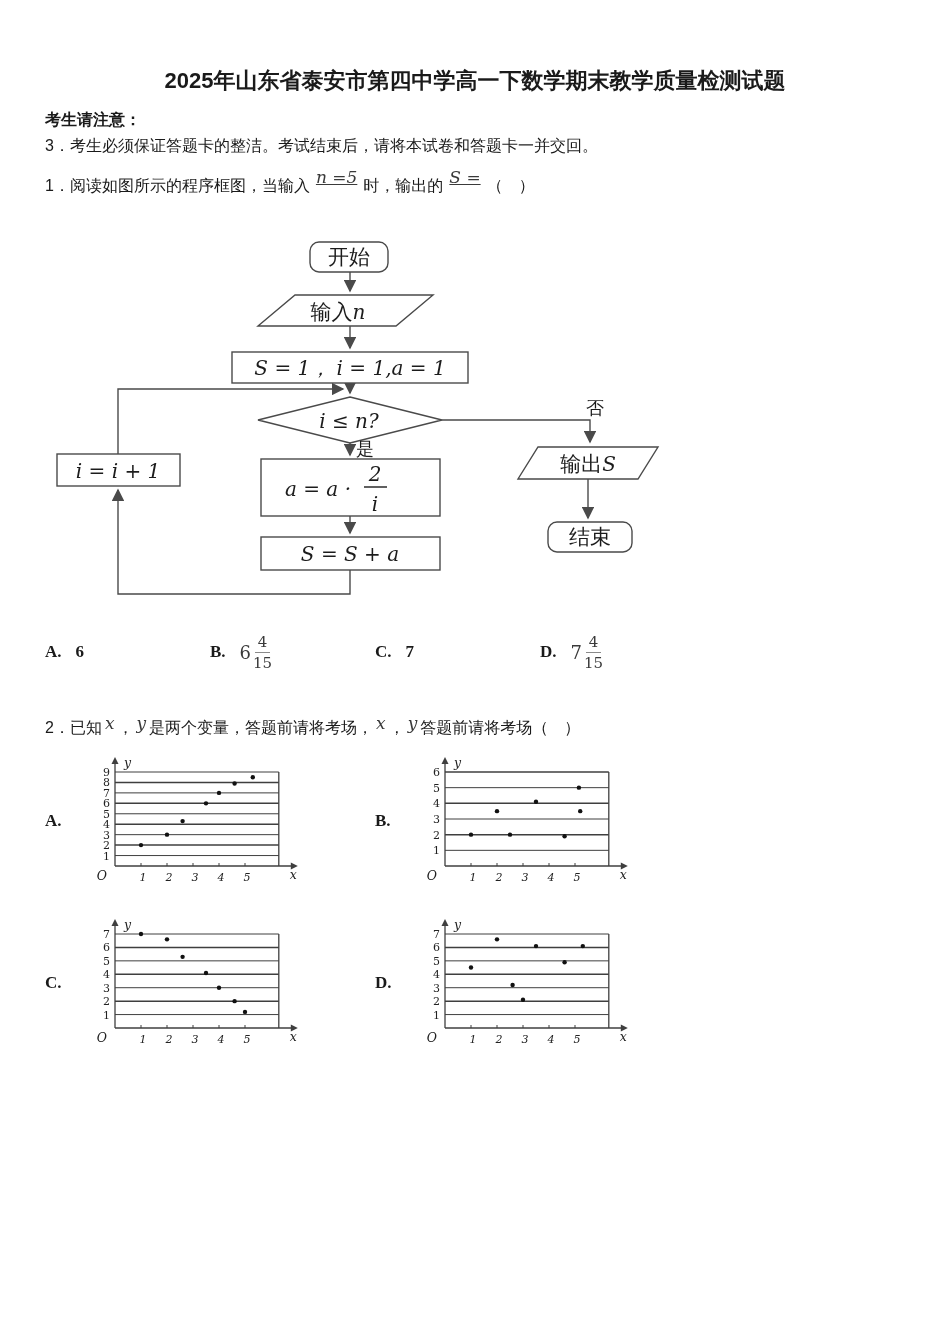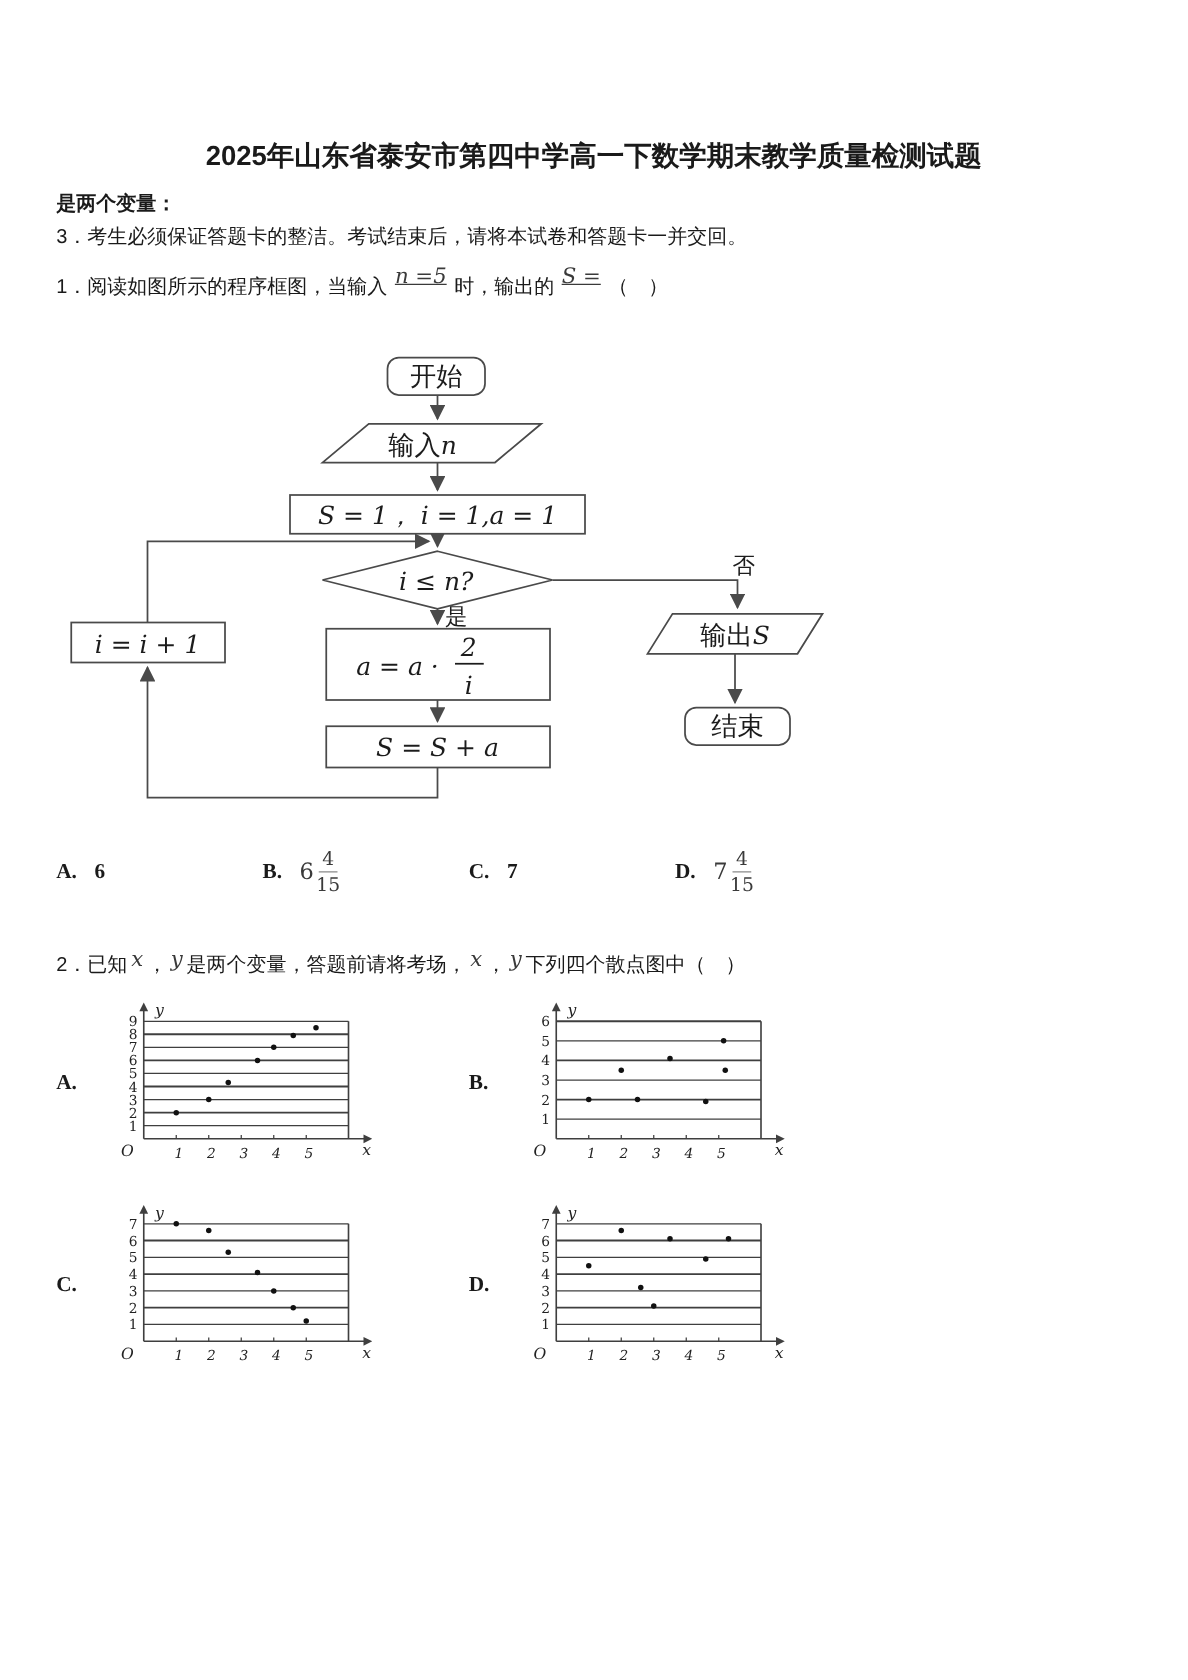--- a/index.html
+++ b/index.html
@@ -1,18 +1,18 @@
 <!DOCTYPE html>
 <html><head>
 <meta charset="utf-8">
 <style>
   html,body{margin:0;padding:0;background:#ffffff;}
   body{width:950px;height:1344px;overflow:hidden;color:#1a1a1a;
        font-family:"Liberation Sans",sans-serif;}
-  .page{box-sizing:border-box;width:950px;padding:112px 45px 0 45px;}
+  .page{box-sizing:border-box;width:950px;padding:68px 45px 0 45px;}
 
   .title{font-size:22px;font-weight:700;text-align:center;margin:0 0 13px 0;line-height:26px;}
 
   .notice p{margin:0;font-size:16px;line-height:26px;}
   .notice .bold{font-weight:700;}
 
   .section-heading{margin:34px 0 0 0;font-size:16px;font-weight:700;line-height:26px;}
 
   .q-line{margin:9px 0 0 0;font-size:16px;line-height:34px;height:38px;}
   .fml{font-family:"DejaVu Serif",serif;font-style:italic;color:#3a3a3a;
@@ -52,21 +52,21 @@
   .scatter .axislbl{font-family:"DejaVu Serif",serif;font-style:italic;font-size:12.5px;}
 </style>
 </head>
 <body>
 
 <div class="page">
 
   <h1 class="title">2025年山东省泰安市第四中学高一下数学期末教学质量检测试题</h1>
 
   <div class="notice">
-    <p class="bold">是两个变量：</p>
+    <p class="bold">考生请注意：</p>
     <p>3．考生必须保证答题卡的整洁。考试结束后，请将本试卷和答题卡一并交回。</p>
   </div>
 
 
   <p class="q-line"><span>1．阅读如图所示的程序框图，当输入</span><span class="fml">n =5</span><span>时，输出的</span><span class="fml">S =</span><span>（　）</span></p>
 
   <div class="flowchart-wrap">
     <svg class="flowchart-svg" width="660" height="375" viewBox="0 0 660 375">
       <defs>
         <marker id="ah" markerWidth="10" markerHeight="9" refX="8" refY="4.5" orient="auto">
@@ -143,21 +143,21 @@
       <span class="mixed">
         <span class="whole">7</span>
         <span class="frac">
           <span class="num">4</span>
           <span class="den">15</span>
         </span>
       </span>
     </div>
   </div>
 
-  <p class="q2-line"><span>2．已知</span><span class="fvar">x</span><span>，</span><span class="fvar">y</span><span>是两个变量，答题前请将考场，</span><span class="fvar">x</span><span>，</span><span class="fvar">y</span><span>下列四个散点图中（　）</span></p>
+  <p class="q2-line"><span>2．已知</span><span class="fvar">x</span><span>，</span><span class="fvar">y</span><span>是两个变量，答题前请将考场，</span><span class="fvar">x</span><span>，</span><span class="fvar">y</span><span>答题前请将考场（　）</span></p>
 
   <div class="charts">
     <div class="chart-cell">
       <span class="clabel">A.</span>
       <svg class="scatter" width="218" height="138" viewBox="0 0 218 138">
           <line x1="26" y1="103.55555555555556" x2="189.79999999999998" y2="103.55555555555556" stroke="#3f3f3f" stroke-width="1"></line>
           <text x="21" y="107.55555555555556" text-anchor="end" class="tick">1</text>
           <line x1="26" y1="93.11111111111111" x2="189.79999999999998" y2="93.11111111111111" stroke="#3f3f3f" stroke-width="1.5"></line>
           <text x="21" y="97.11111111111111" text-anchor="end" class="tick">2</text>
           <line x1="26" y1="82.66666666666666" x2="189.79999999999998" y2="82.66666666666666" stroke="#3f3f3f" stroke-width="1"></line>

